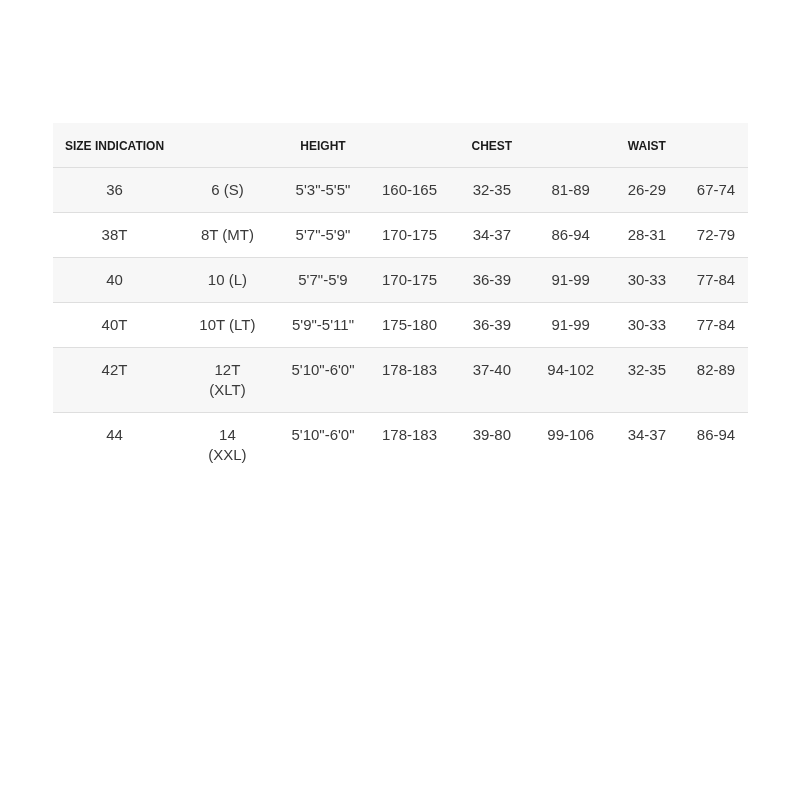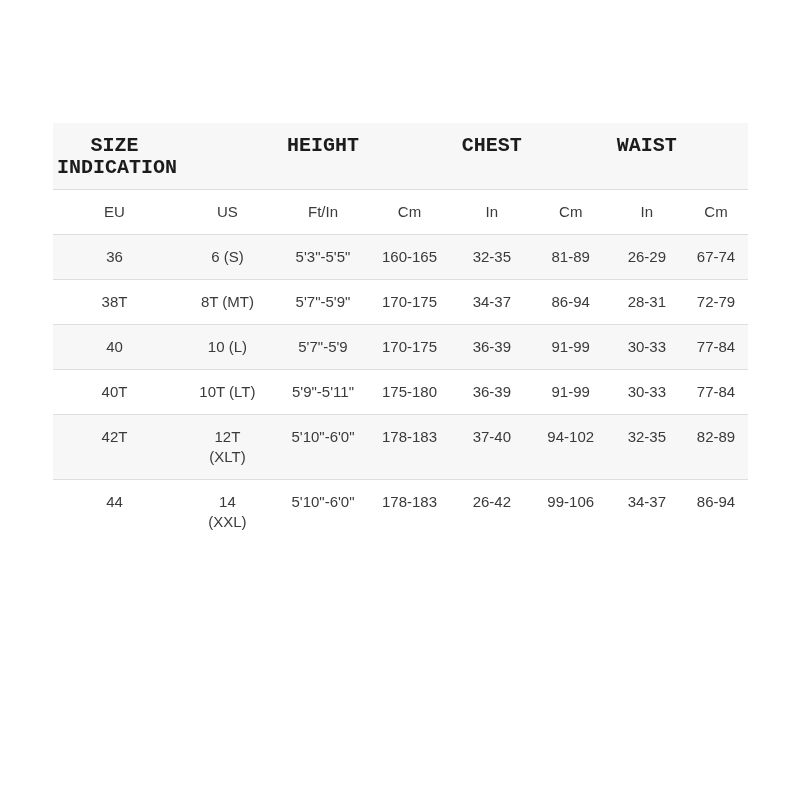--- a/index.html
+++ b/index.html
@@ -36,26 +36,25 @@
     font-weight: normal;
     font-size: 15px;
     line-height: 20px;
     padding: 12px 2px;
     color: var(--body-text);
     white-space: pre-line;
   }
   thead tr.group-row th {
     background: var(--header-bg);
     font-weight: bold;
-    font-size: 20px;
+    font-size: 12px;
     line-height: 22px;
     color: var(--heading-text);
     padding: 12px 4px 10px 4px;
     border-bottom: 1px solid var(--border);
-    font-family: Liberation Mono, monospace;
   }
   thead tr.subhead-row th {
     background: var(--white-bg);
     border-bottom: 1px solid var(--border);
   }
   tbody tr { background: var(--white-bg); }
   tbody tr:nth-child(odd) { background: var(--stripe-bg); }
   tbody td { border-bottom: 1px solid var(--border); }
   tbody tr:last-child td { border-bottom: none; }
 </style>
@@ -77,30 +76,20 @@
     <thead>
       <tr class="group-row">
         <th>SIZE INDICATION</th>
         <th></th>
         <th>HEIGHT</th>
         <th></th>
         <th>CHEST</th>
         <th></th>
         <th>WAIST</th>
         <th></th>
-      </tr>
-      <tr class="subhead-row">
-        <th>EU</th>
-        <th>US</th>
-        <th>Ft/In</th>
-        <th>Cm</th>
-        <th>In</th>
-        <th>Cm</th>
-        <th>In</th>
-        <th>Cm</th>
       </tr>
     </thead>
     <tbody>
         <tr>
           <td>36</td>
           <td>6 (S)</td>
           <td>5'3"-5'5"</td>
           <td>160-165</td>
           <td>32-35</td>
           <td>81-89</td>
@@ -147,20 +136,20 @@
           <td>94-102</td>
           <td>32-35</td>
           <td>82-89</td>
         </tr>
         <tr>
           <td>44</td>
           <td>14
 (XXL)</td>
           <td>5'10"-6'0"</td>
           <td>178-183</td>
-          <td>26-42</td>
+          <td>39-80</td>
           <td>99-106</td>
           <td>34-37</td>
           <td>86-94</td>
         </tr>
       </tbody>
   </table>
 </div>
 
 </body></html>

